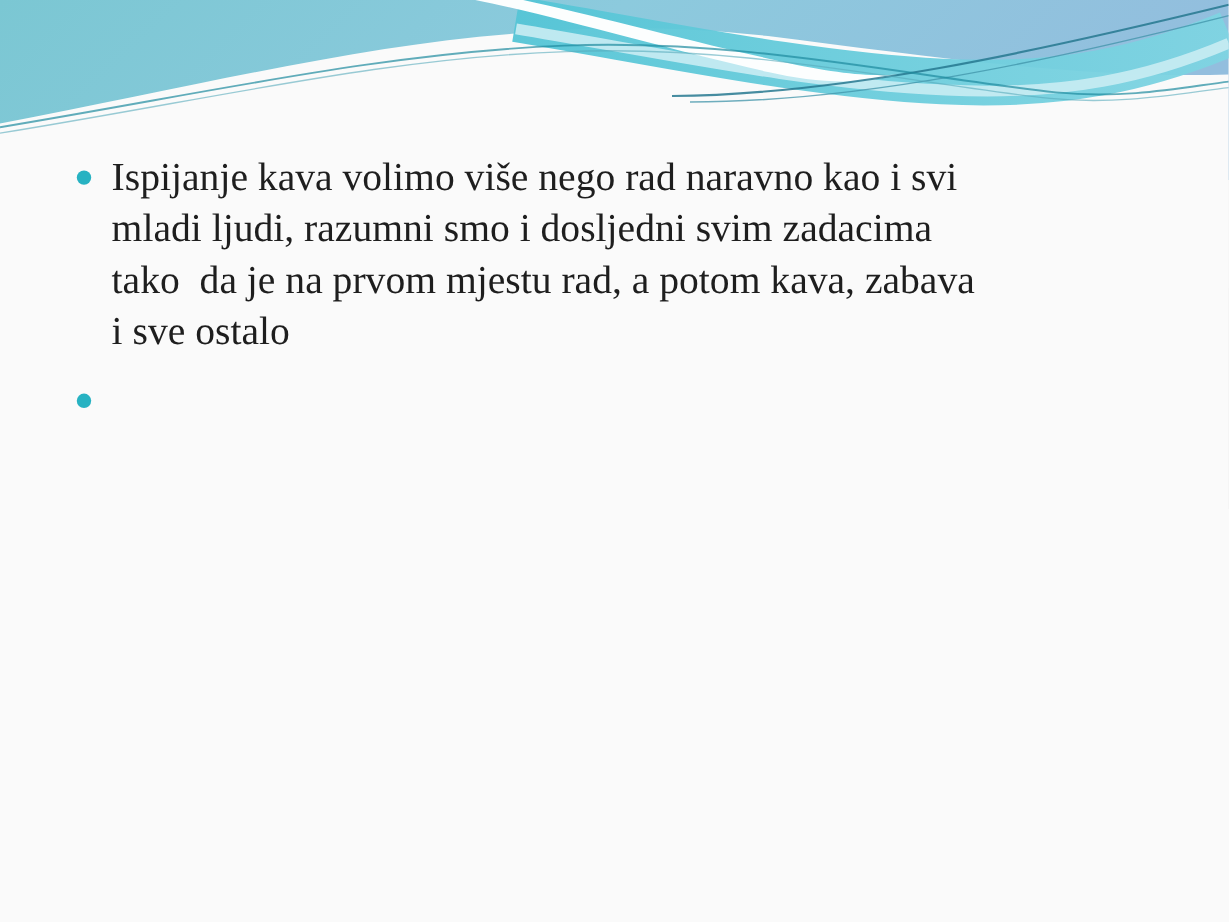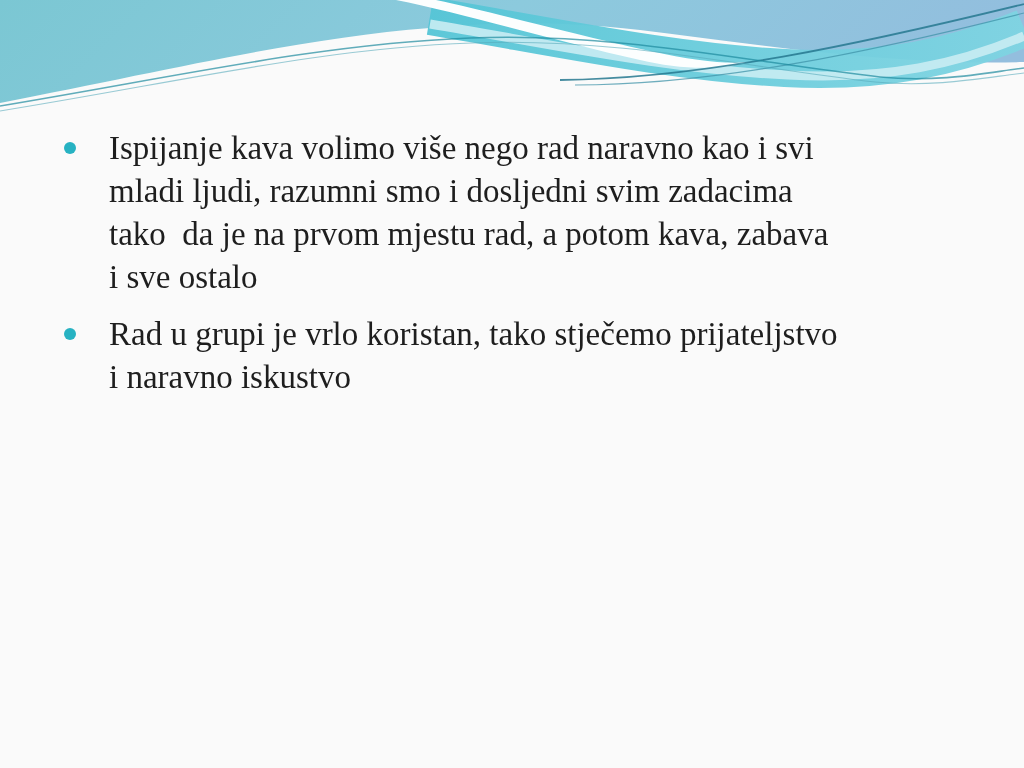--- a/index.html
+++ b/index.html
@@ -38,21 +38,20 @@
     border-radius: 50%;
     background: #27b2c2;
     margin: 15px 17px 0 1px;
   }
   .bullet-text {
     font-size: 33px;
     line-height: 43px;
     color: #1e1e1e;
     white-space: pre-wrap;
     letter-spacing: 0px;
-    margin-left: 16px;
   }
 </style>
 </head>
 <body>
 
 <div class="slide">
 
   <svg class="header-wave" width="1024" height="240" viewBox="0 0 1024 240">
     <defs>
       <linearGradient id="sky" x1="0" y1="0" x2="1" y2="0.15">
@@ -86,18 +85,16 @@
   <ul class="content">
     <li>
       <span class="dot"></span>
       <span class="bullet-text">Ispijanje kava volimo više nego rad naravno kao i svi
 mladi ljudi, razumni smo i dosljedni svim zadacima
 tako  da je na prvom mjestu rad, a potom kava, zabava
 i sve ostalo</span>
     </li>
     <li>
       <span class="dot"></span>
-      <span class="bullet-text">Rad u grupi je vrlo koristan, tako stječemo prijateljstvo
-i naravno iskustvo</span>
     </li>
   </ul>
 
 </div>
 
 </body></html>

